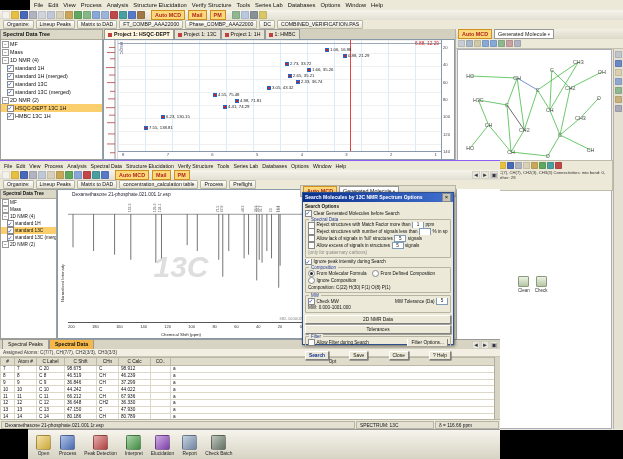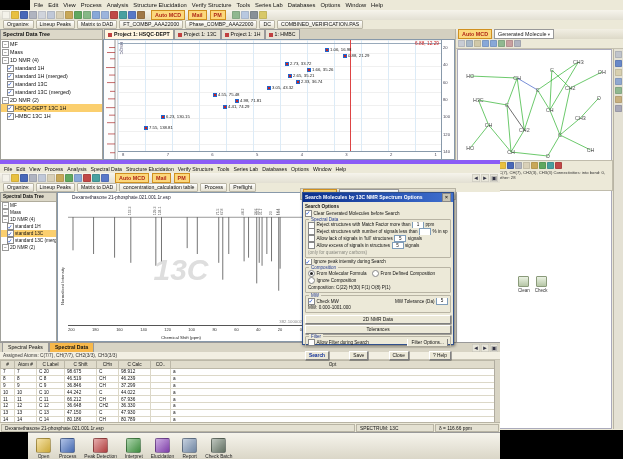--- a/index.html
+++ b/index.html
@@ -71,21 +71,21 @@
   #cleanbar{position:absolute;left:60px;top:226px;display:flex;gap:5px;}
   .cv-btn{display:flex;flex-direction:column-reverse;align-items:center;font-size:4.5px;color:#333;gap:1px;}
   .cv-btn::after{content:"";width:9px;height:9px;background:linear-gradient(#eaf2e2,#b6c6a6);border:1px solid #8a9a7a;border-radius:1px;}
   #vstrip{position:absolute;right:0;top:20px;bottom:1px;width:10px;background:#e4e1d4;border-left:1px solid #b8b4a4;
           display:flex;flex-direction:column;align-items:center;gap:2px;padding-top:2px;box-sizing:border-box;}
   #side-panel{position:absolute;left:497px;top:160px;width:116px;height:31px;background:#ece9d8;border:1px solid #c0bcac;box-sizing:border-box;padding:1px;}
   #side-icons{display:flex;gap:1px;}
   #side-status{font-size:4.2px;line-height:5px;color:#333;margin-top:1px;}
 
   
-  #bottom-window{left:0;top:160px;width:500px;height:299px;z-index:2;border-top:4px solid #8b5cf6;box-sizing:border-box;}
+  #bottom-window{left:0;top:160px;width:500px;height:299px;z-index:2;border-top:1px solid #8b5cf6;box-sizing:border-box;}
   #bw-menurow{position:absolute;left:0;top:0;width:100%;height:9px;display:flex;align-items:center;}
   #bottom-window .menu{font-size:5.2px;gap:4px;}
   #bw-tb1{position:absolute;top:9px;left:0;right:0;height:10px;display:flex;align-items:center;gap:1px;padding:0 2px;
           background:linear-gradient(#f6f4ec,#e2dfd2);border-bottom:1px solid #c8c4b4;}
   #bw-tb1 .spacer{flex:1;}
   #bw-tb2{position:absolute;top:19px;left:0;right:0;height:9px;display:flex;align-items:center;padding:0 2px;
           background:#ece9d8;border-bottom:1px solid #c8c4b4;}
   #bw-mcd-header{position:absolute;left:300px;top:24px;width:156px;height:12px;display:flex;gap:2px;align-items:center;
                  background:#e4e0d0;border:1px solid #b8b4a4;padding:0 2px;box-sizing:border-box;z-index:1;}
   #bw-tree{position:absolute;left:0;top:28px;width:57px;height:150px;}

